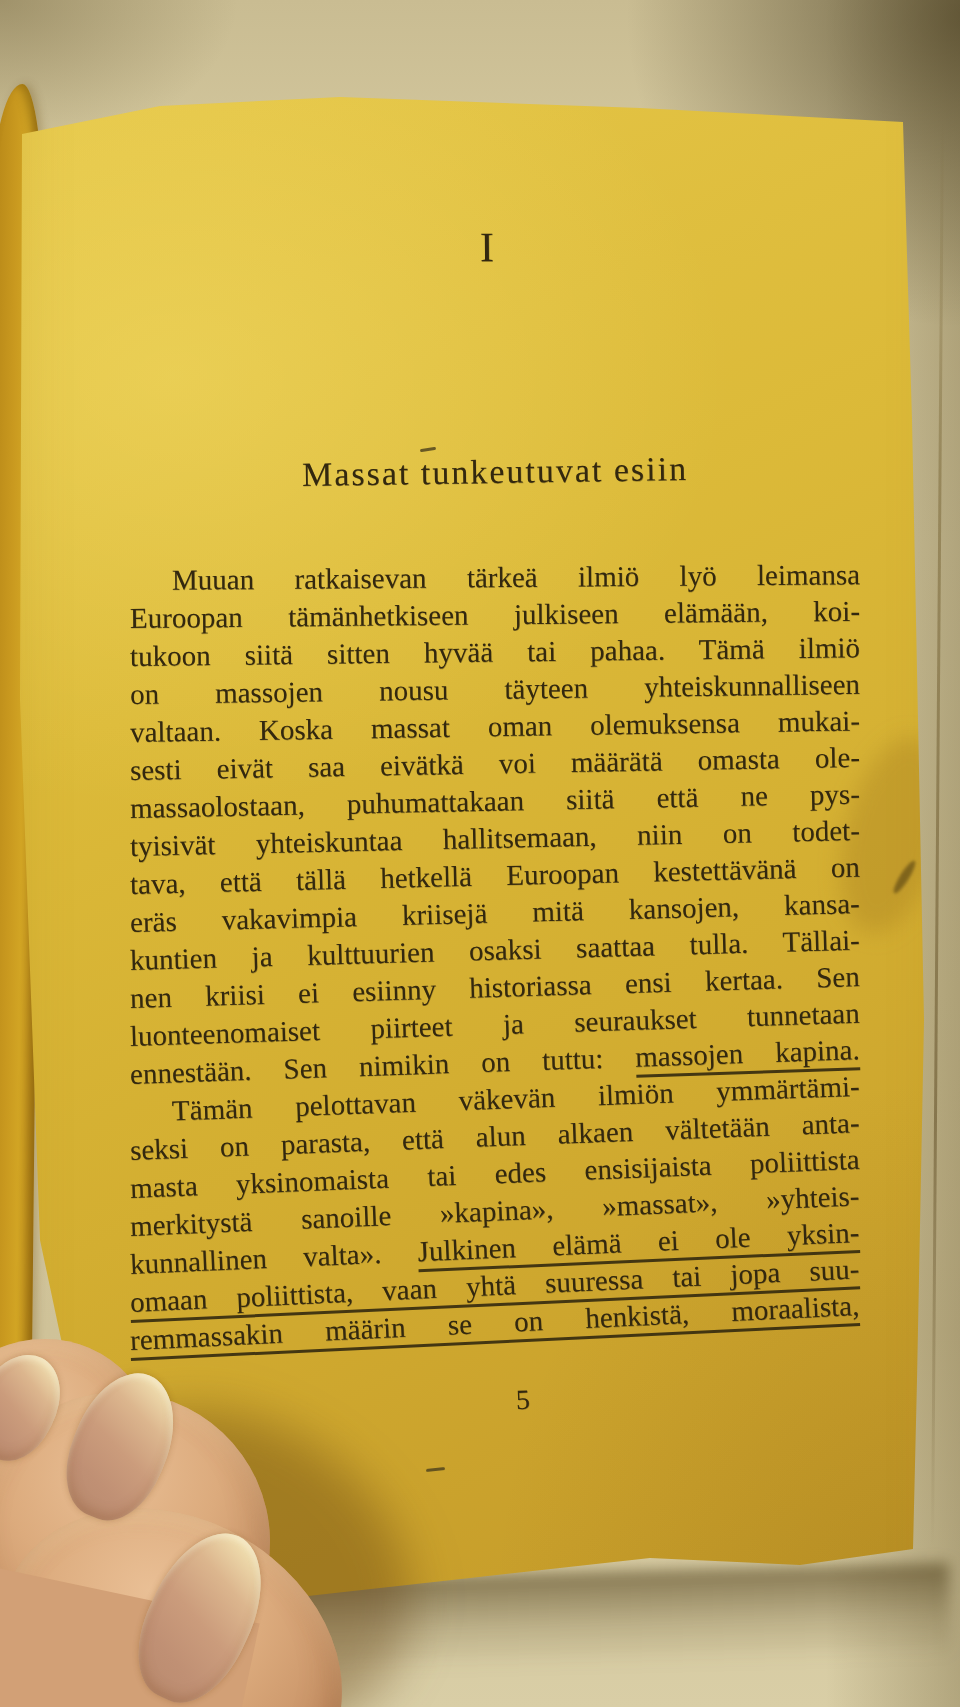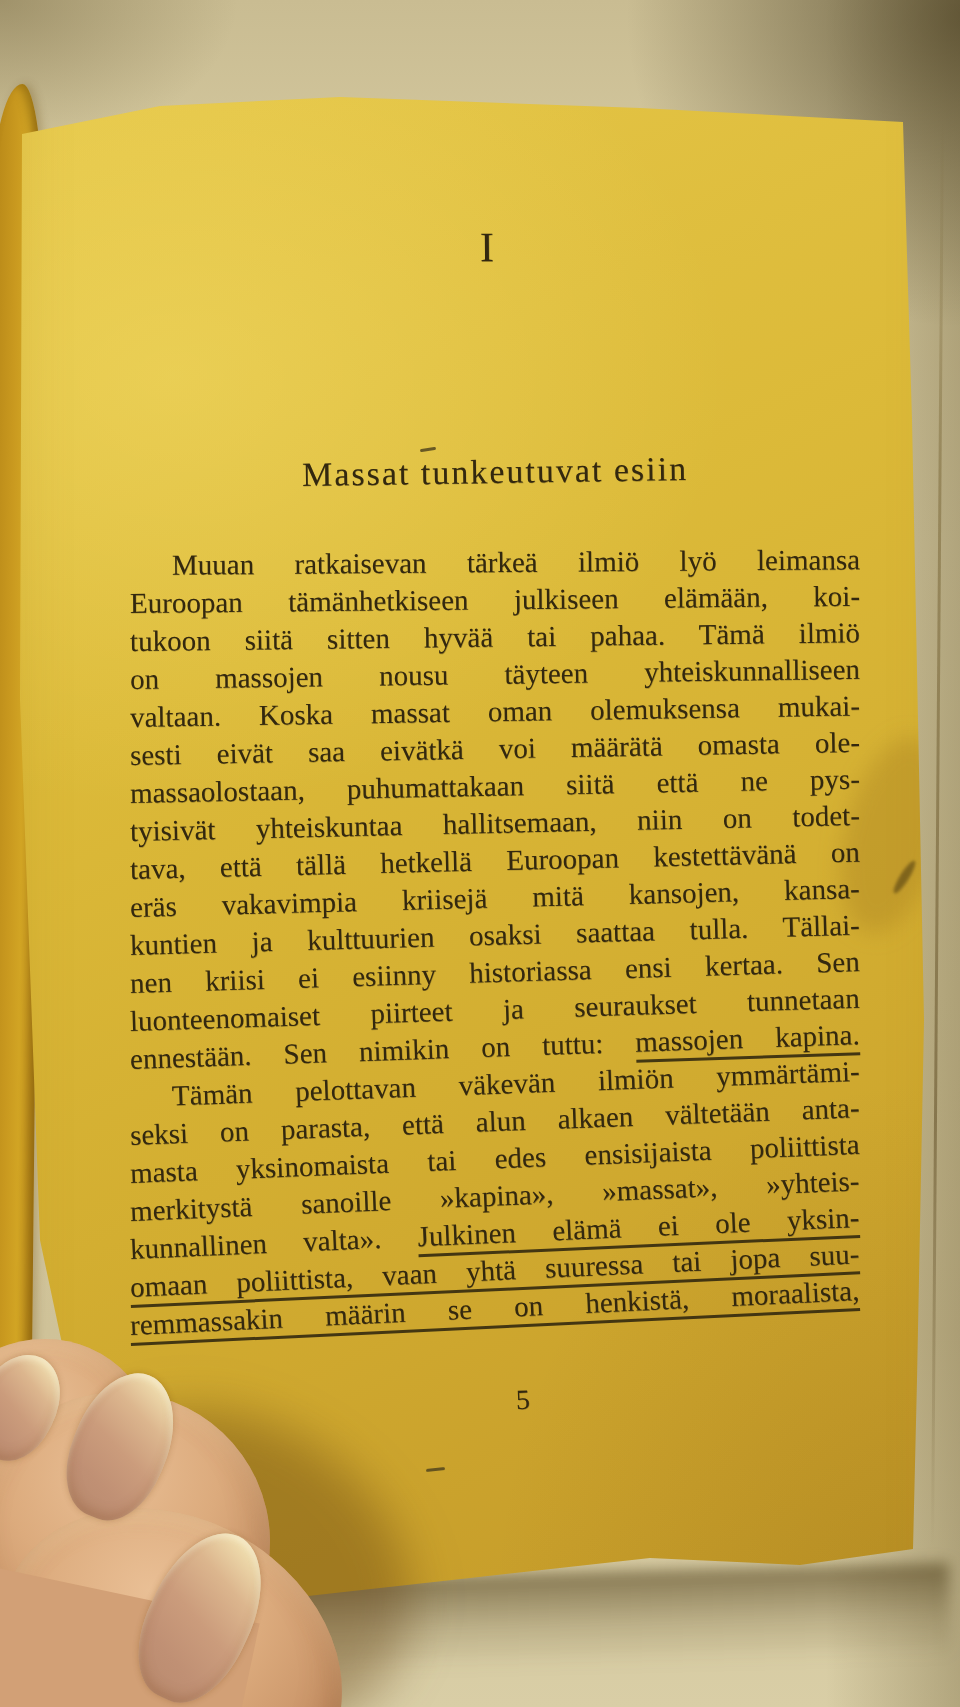--- a/index.html
+++ b/index.html
@@ -49,21 +49,21 @@
     background:rgba(62,46,12,.5);filter:blur(1.5px);transform:rotate(32deg);}
 
   
   .content{position:absolute;left:130px;top:0;width:730px;color:#33280f;}
   .chapter{position:absolute;left:0;top:226px;width:730px;text-align:center;
     font-size:42px;line-height:42px;transform:rotate(-.5deg) translateX(-8px);
     text-shadow:.4px .6px 0 rgba(50,38,12,.35);}
   .heading{position:absolute;left:0;top:452px;width:730px;margin:0;text-align:center;
     font-size:34px;font-weight:normal;letter-spacing:2px;line-height:40px;
     transform:rotate(-.9deg);text-shadow:.4px .6px 0 rgba(50,38,12,.35);}
-  .body-text{position:absolute;left:0;top:546px;width:730px;font-size:29px;}
+  .body-text{position:absolute;left:0;top:561px;width:730px;font-size:29px;}
   .line{height:38px;line-height:38px;text-align:justify;text-align-last:justify;
     transform-origin:0 50%;white-space:nowrap;
     text-shadow:.4px .6px 0 rgba(50,38,12,.32);word-spacing:2px;}
   .line.first{padding-left:42px;}
   .ul{border-bottom:3px solid rgba(42,34,13,.85);padding-bottom:2px;}
   .ul:empty{display:none;}
   .pagenum{position:absolute;left:0;top:1385px;width:730px;text-align:center;font-size:28px;
     transform:rotate(-2.2deg) translateX(28px);text-shadow:.4px .6px 0 rgba(50,38,12,.35);}
   .stray{position:absolute;background:rgba(74,62,28,.8);border-radius:2px;}
   .mark-above-heading{left:290px;top:448px;width:16px;height:3px;transform:rotate(-9deg);}

